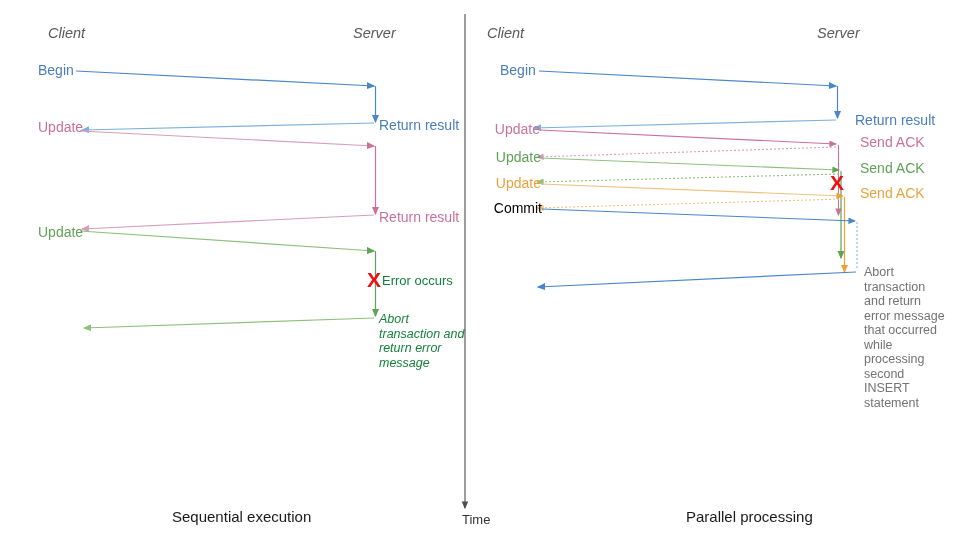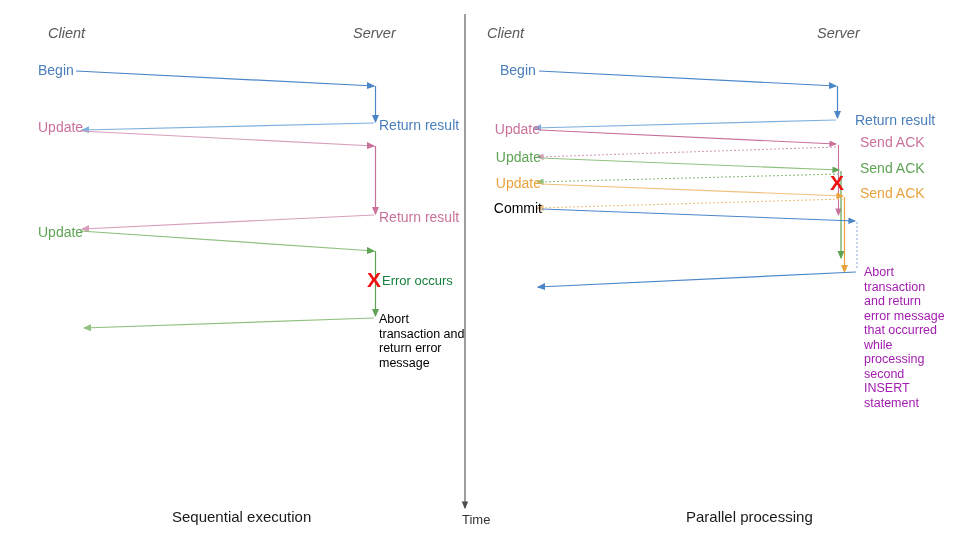--- a/index.html
+++ b/index.html
@@ -177,39 +177,39 @@
 
   <div class="msg-label" style="left:38px; top:120px; color:#c9719b;">Update</div>
 
   <div class="msg-label" style="left:379px; top:210px; color:#c9719b;">Return result</div>
 
   <div class="msg-label" style="left:38px; top:225px; color:#5fa355;">Update</div>
 
   <div class="err-x" style="left:367px; top:269px;">X</div>
   <div class="err-text" style="left:382px; top:273px;">Error occurs</div>
 
-  <div class="block-label" style="left:379px; top:312px; width:86px; color:#000000;">Abort transaction and return error message</div>
+  <div class="block-label" style="left:379px; top:312px; width:86px; color:#15803d;font-style:italic;">Abort transaction and return error message</div>
 
   <div class="msg-label" style="left:500px; top:63px; color:#4a7ebb;">Begin</div>
 
   <div class="msg-label" style="left:855px; top:113px; color:#4a7ebb;">Return result</div>
 
   <div class="msg-label right-align" style="left:470px; top:122px; width:70px; color:#c9719b;">Update</div>
   <div class="msg-label" style="left:860px; top:135px; color:#c9719b;">Send ACK</div>
 
   <div class="msg-label right-align" style="left:471px; top:150px; width:70px; color:#5fa355;">Update</div>
   <div class="msg-label" style="left:860px; top:161px; color:#5fa355;">Send ACK</div>
 
   <div class="msg-label right-align" style="left:471px; top:176px; width:70px; color:#e8a33d;">Update</div>
   <div class="msg-label" style="left:860px; top:186px; color:#e8a33d;">Send ACK</div>
 
   <div class="msg-label right-align" style="left:470px; top:201px; width:72px; color:#000000;">Commit</div>
 
   <div class="err-x" style="left:830px; top:172px;">X</div>
 
-  <div class="block-label" style="left:864px; top:265px; width:85px; color:#a21caf;">Abort transaction and return error message that occurred while processing second INSERT statement</div>
+  <div class="block-label" style="left:864px; top:265px; width:85px; color:#737373;">Abort transaction and return error message that occurred while processing second INSERT statement</div>
 
   <div class="caption" style="left:172px; top:508px;">Sequential execution</div>
   <div class="caption" style="left:686px; top:508px;">Parallel processing</div>
 
   <div class="time-label" style="left:450px; top:512px;">Time</div>
 
 </div>
 
 </body></html>

